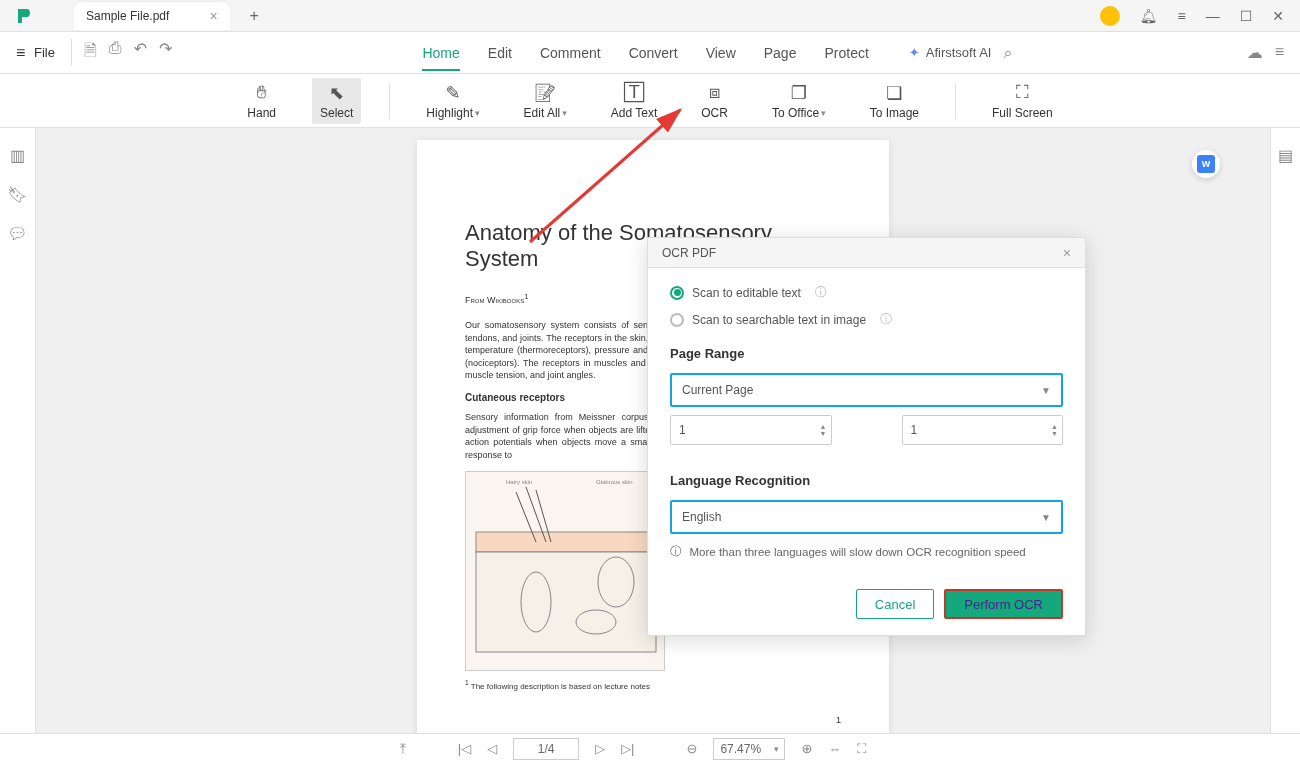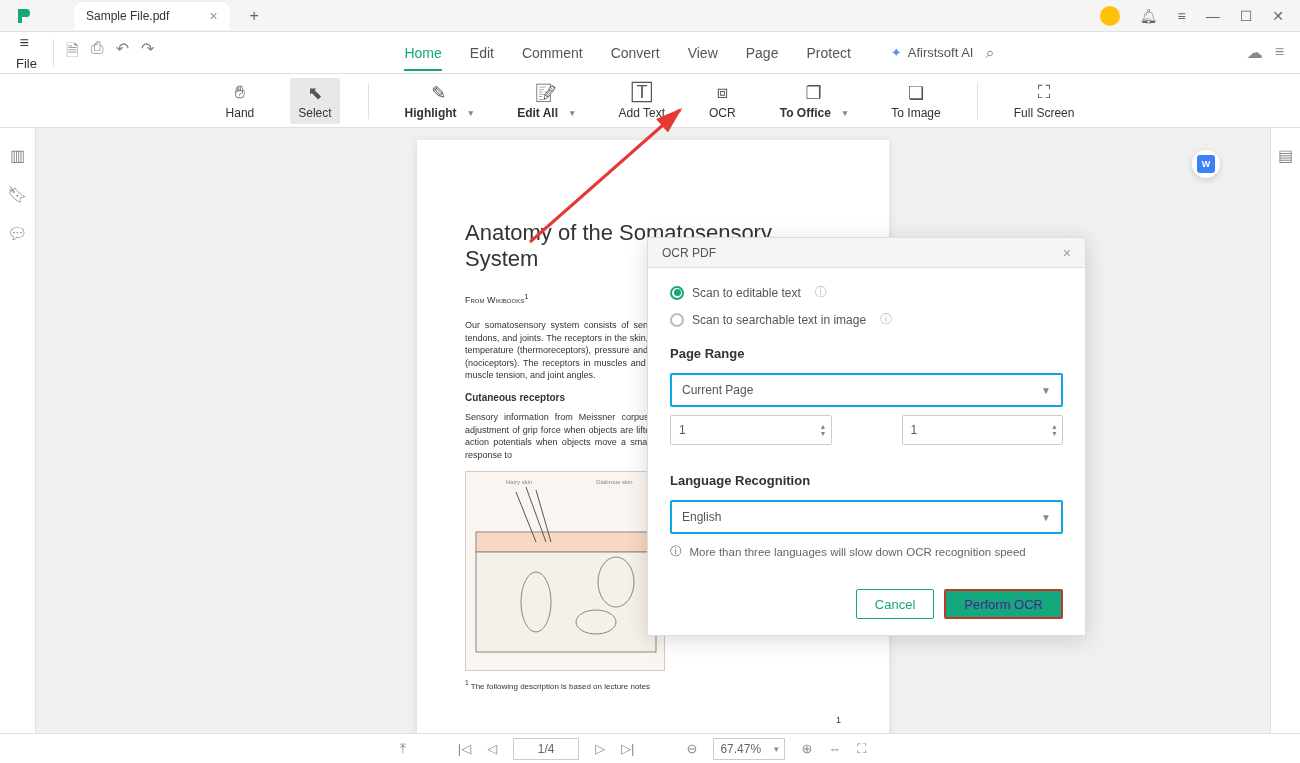--- a/index.html
+++ b/index.html
@@ -8,40 +8,40 @@
 .title-bar { height: 32px; background: #f5f5f5; display: flex; align-items: center; padding: 0 4px; border-bottom: 1px solid #e0e0e0; text-align: right; }
 .logo { width: 24px; height: 24px; margin: 0 8px; display: flex; align-items: center; justify-content: center; }
 .tab { height: 28px; background: #fff; border-radius: 8px 8px 0 0; padding: 0 12px; display: flex; align-items: center; font-size: 12px; color: #333; position: relative; margin-left: 30px; box-shadow: 0 -1px 2px rgba(0,0,0,0.05); }
 .tab-close { margin-left: 40px; color: #999; font-size: 14px; cursor: pointer; }
 .tab-add { margin-left: 20px; color: #666; font-size: 16px; cursor: pointer; }
 .win-ctrls { margin-left: auto; display: flex; align-items: center; gap: 20px; padding-right: 12px; }
 .win-ctrls span { color: #666; font-size: 14px; cursor: pointer; }
 .badge-icon { width: 20px; height: 20px; background: #ffc107; border-radius: 50%; }
 
 .menu-bar { height: 42px; background: #fff; display: flex; align-items: center; padding: 0 8px; border-bottom: 1px solid #e0e0e0; }
-.file-btn { display: flex; align-items: center; gap: 4px; padding: 4px 8px; font-size: 13px; color: #333; flex-direction: column; }
+.file-btn { display: flex; align-items: center; gap: 4px; padding: 4px 8px; font-size: 13px; color: #333; }
 .hamburger { display: inline-block; width: 14px; }
 .hamburger::before { content: "≡"; font-size: 16px; }
 .qa-btns { display: flex; gap: 12px; margin-left: 8px; padding-left: 12px; border-left: 1px solid #e0e0e0; }
 .qa-btn { color: #888; font-size: 16px; cursor: pointer; }
 .main-tabs { display: flex; gap: 28px; margin-left: 250px; }
 .main-tab { font-size: 14px; color: #555; padding: 10px 0; cursor: pointer; position: relative; }
 .main-tab.active { color: #15a87c; }
 .main-tab.active::after { content: ""; position: absolute; bottom: 0; left: 0; right: 0; height: 2px; background: #15a87c; }
 .ai-btn { margin-left: 40px; display: flex; align-items: center; gap: 6px; font-size: 13px; color: #555; }
 .ai-sparkle { color: #5b8def; }
 .search-right { margin-left: 12px; color: #888; }
 .right-icons { margin-left: auto; display: flex; gap: 12px; color: #888; font-size: 16px; padding-right: 8px; }
 
 .toolbar { height: 54px; background: #fff; display: flex; align-items: center; justify-content: center; gap: 28px; border-bottom: 1px solid #e0e0e0; }
 .tool { display: flex; flex-direction: column; align-items: center; gap: 2px; padding: 4px 8px; cursor: pointer; font-size: 12px; color: #333; }
 .tool.selected { background: #e8e8e8; border-radius: 2px; }
 .tool-icon { font-size: 18px; color: #555; height: 22px; display: flex; align-items: center; }
 .tool-sep { width: 1px; height: 36px; background: #e0e0e0; }
-.tool-label { display: flex; align-items: center; gap: 12px; font-weight: bold; }
+.tool-label { display: flex; align-items: center; gap: 2px; }
 .caret { font-size: 9px; color: #888; }
 
 .workspace { height: 605px; background: #f0f0f0; display: flex; position: relative; }
 .left-rail { width: 36px; background: #fff; border-right: 1px solid #e0e0e0; display: flex; flex-direction: column; align-items: center; gap: 20px; padding-top: 18px; }
 .rail-icon { color: #888; font-size: 16px; cursor: pointer; }
 .right-rail { width: 30px; background: #fff; border-left: 1px solid #e0e0e0; display: flex; flex-direction: column; align-items: center; padding-top: 18px; }
 
 .doc-area { flex: 1; padding: 12px 0; overflow: hidden; position: relative; }
 .page { width: 472px; background: #fff; margin: 0 auto; box-shadow: 0 2px 8px rgba(0,0,0,0.1); padding: 80px 48px 20px; font-size: 10px; color: #333; }
 .page h1 { font-size: 22px; font-weight: 400; margin-bottom: 20px; }

